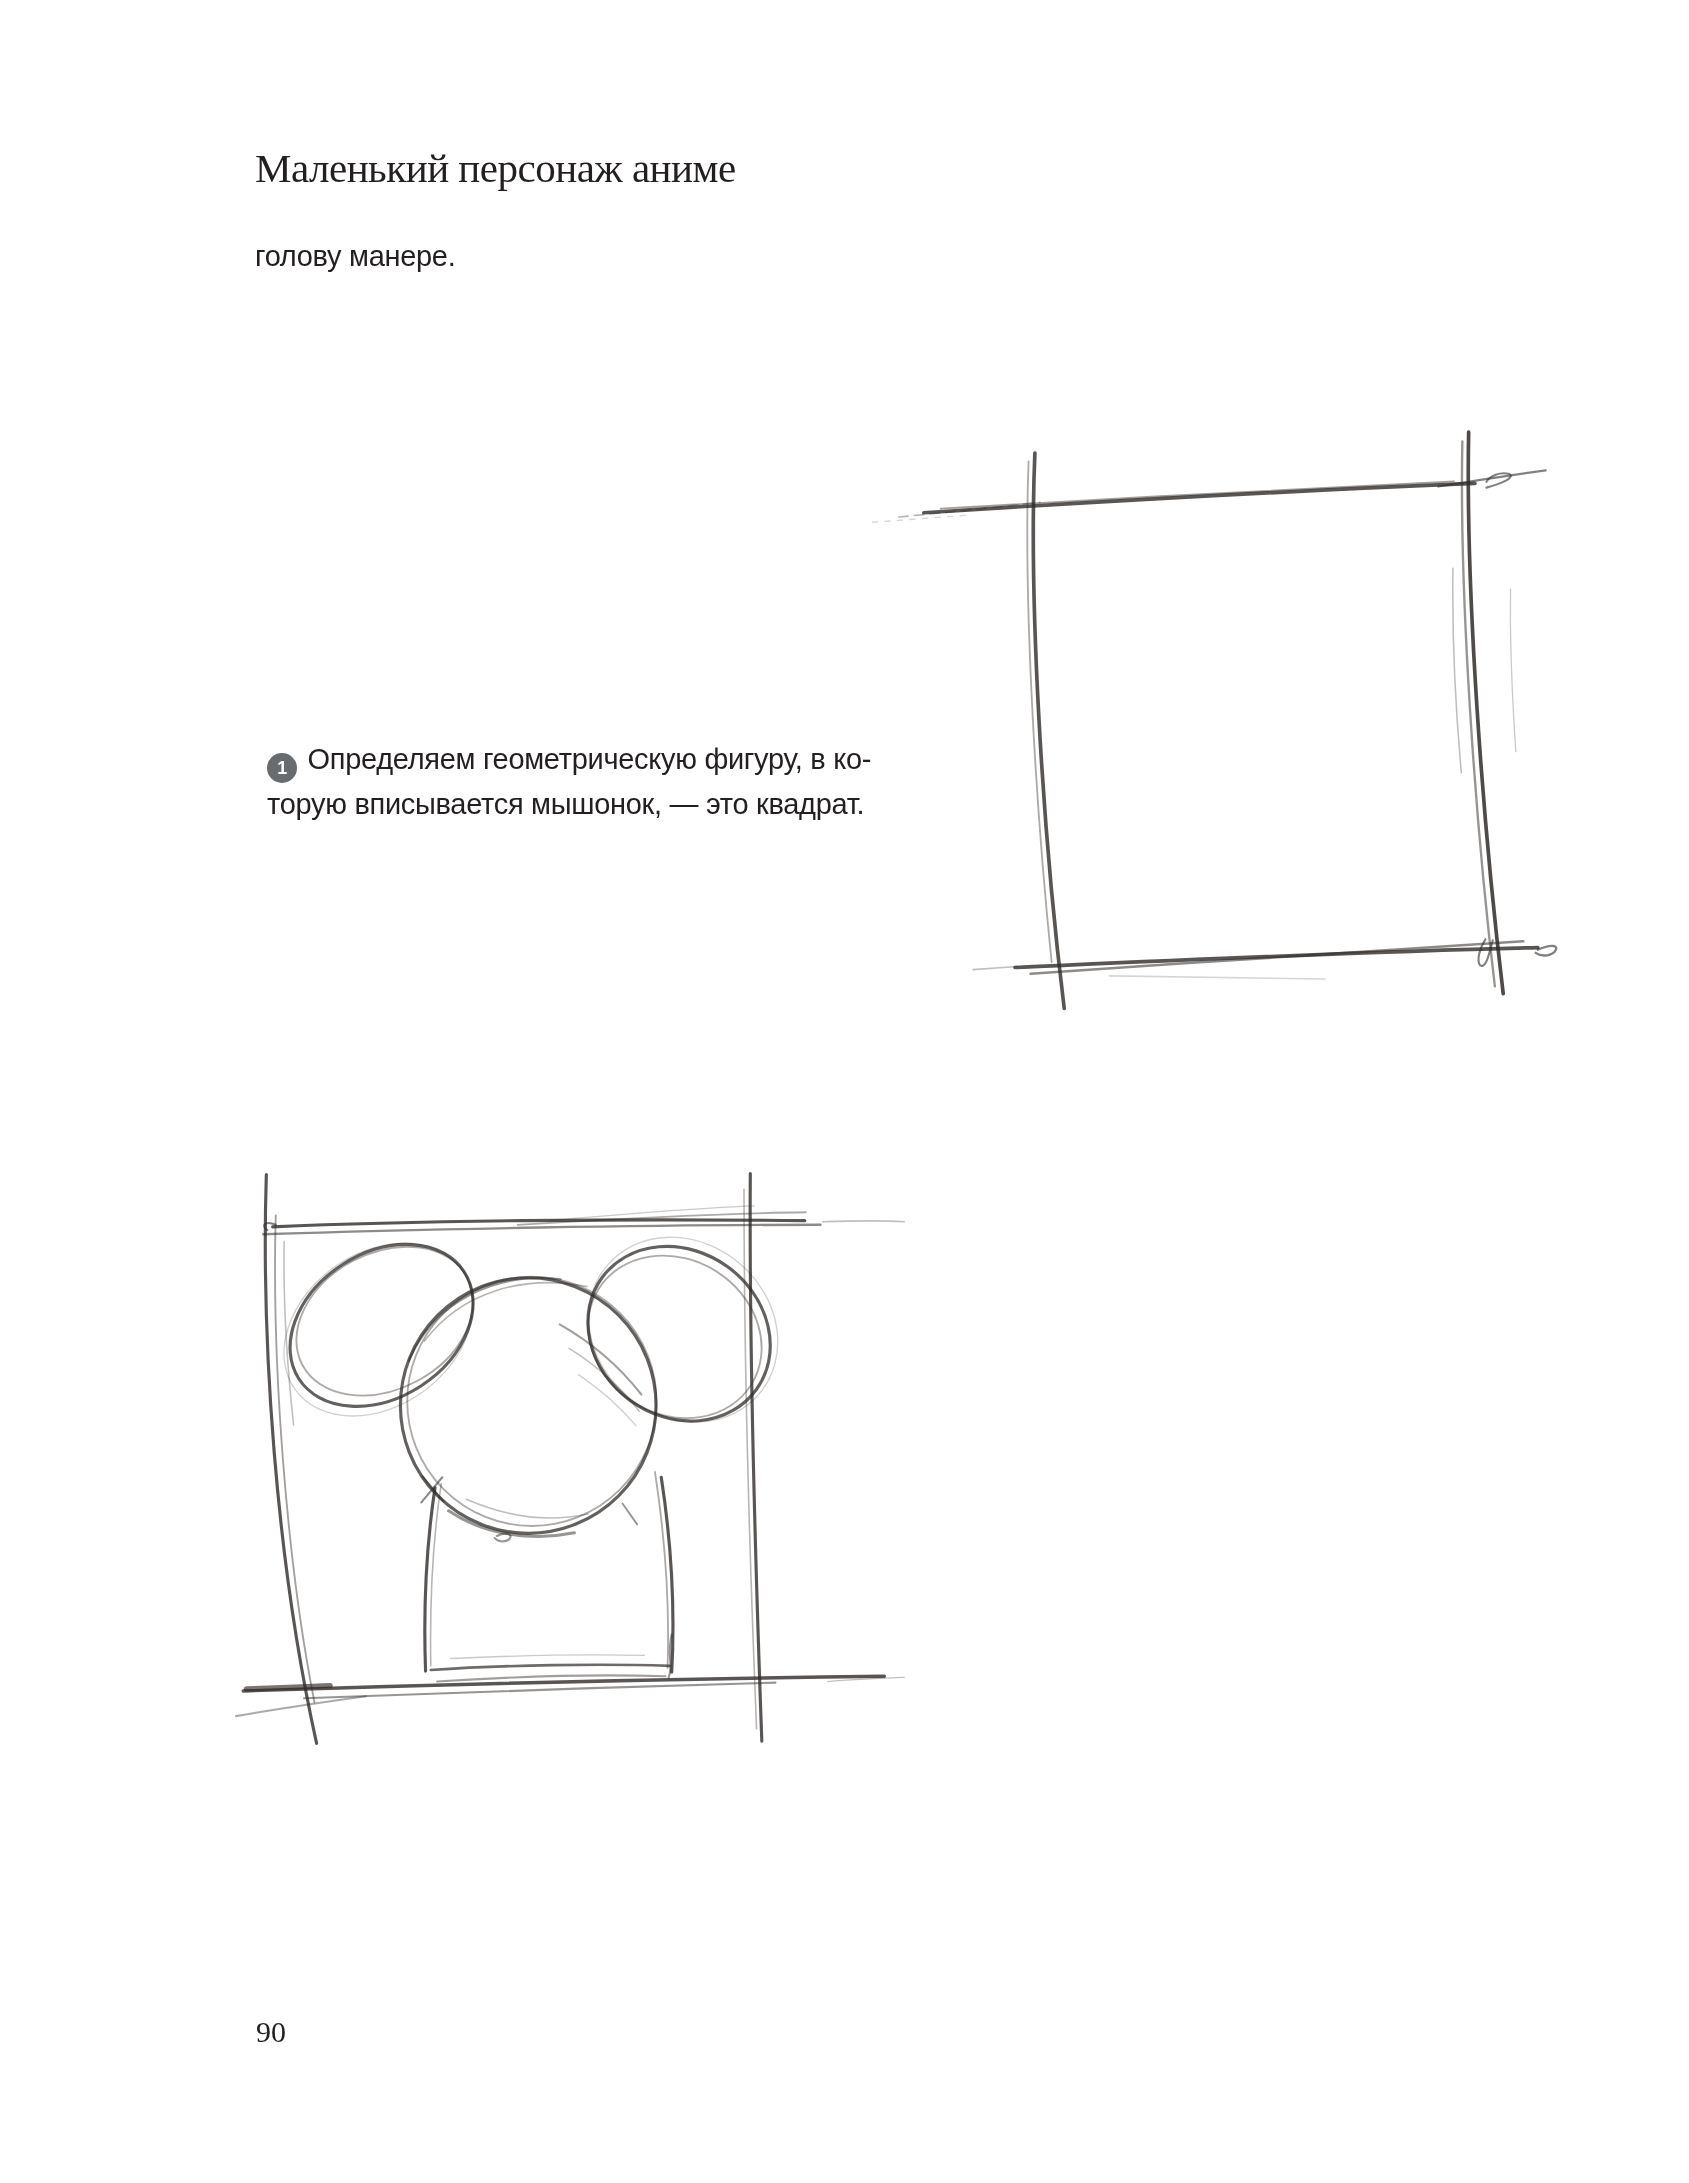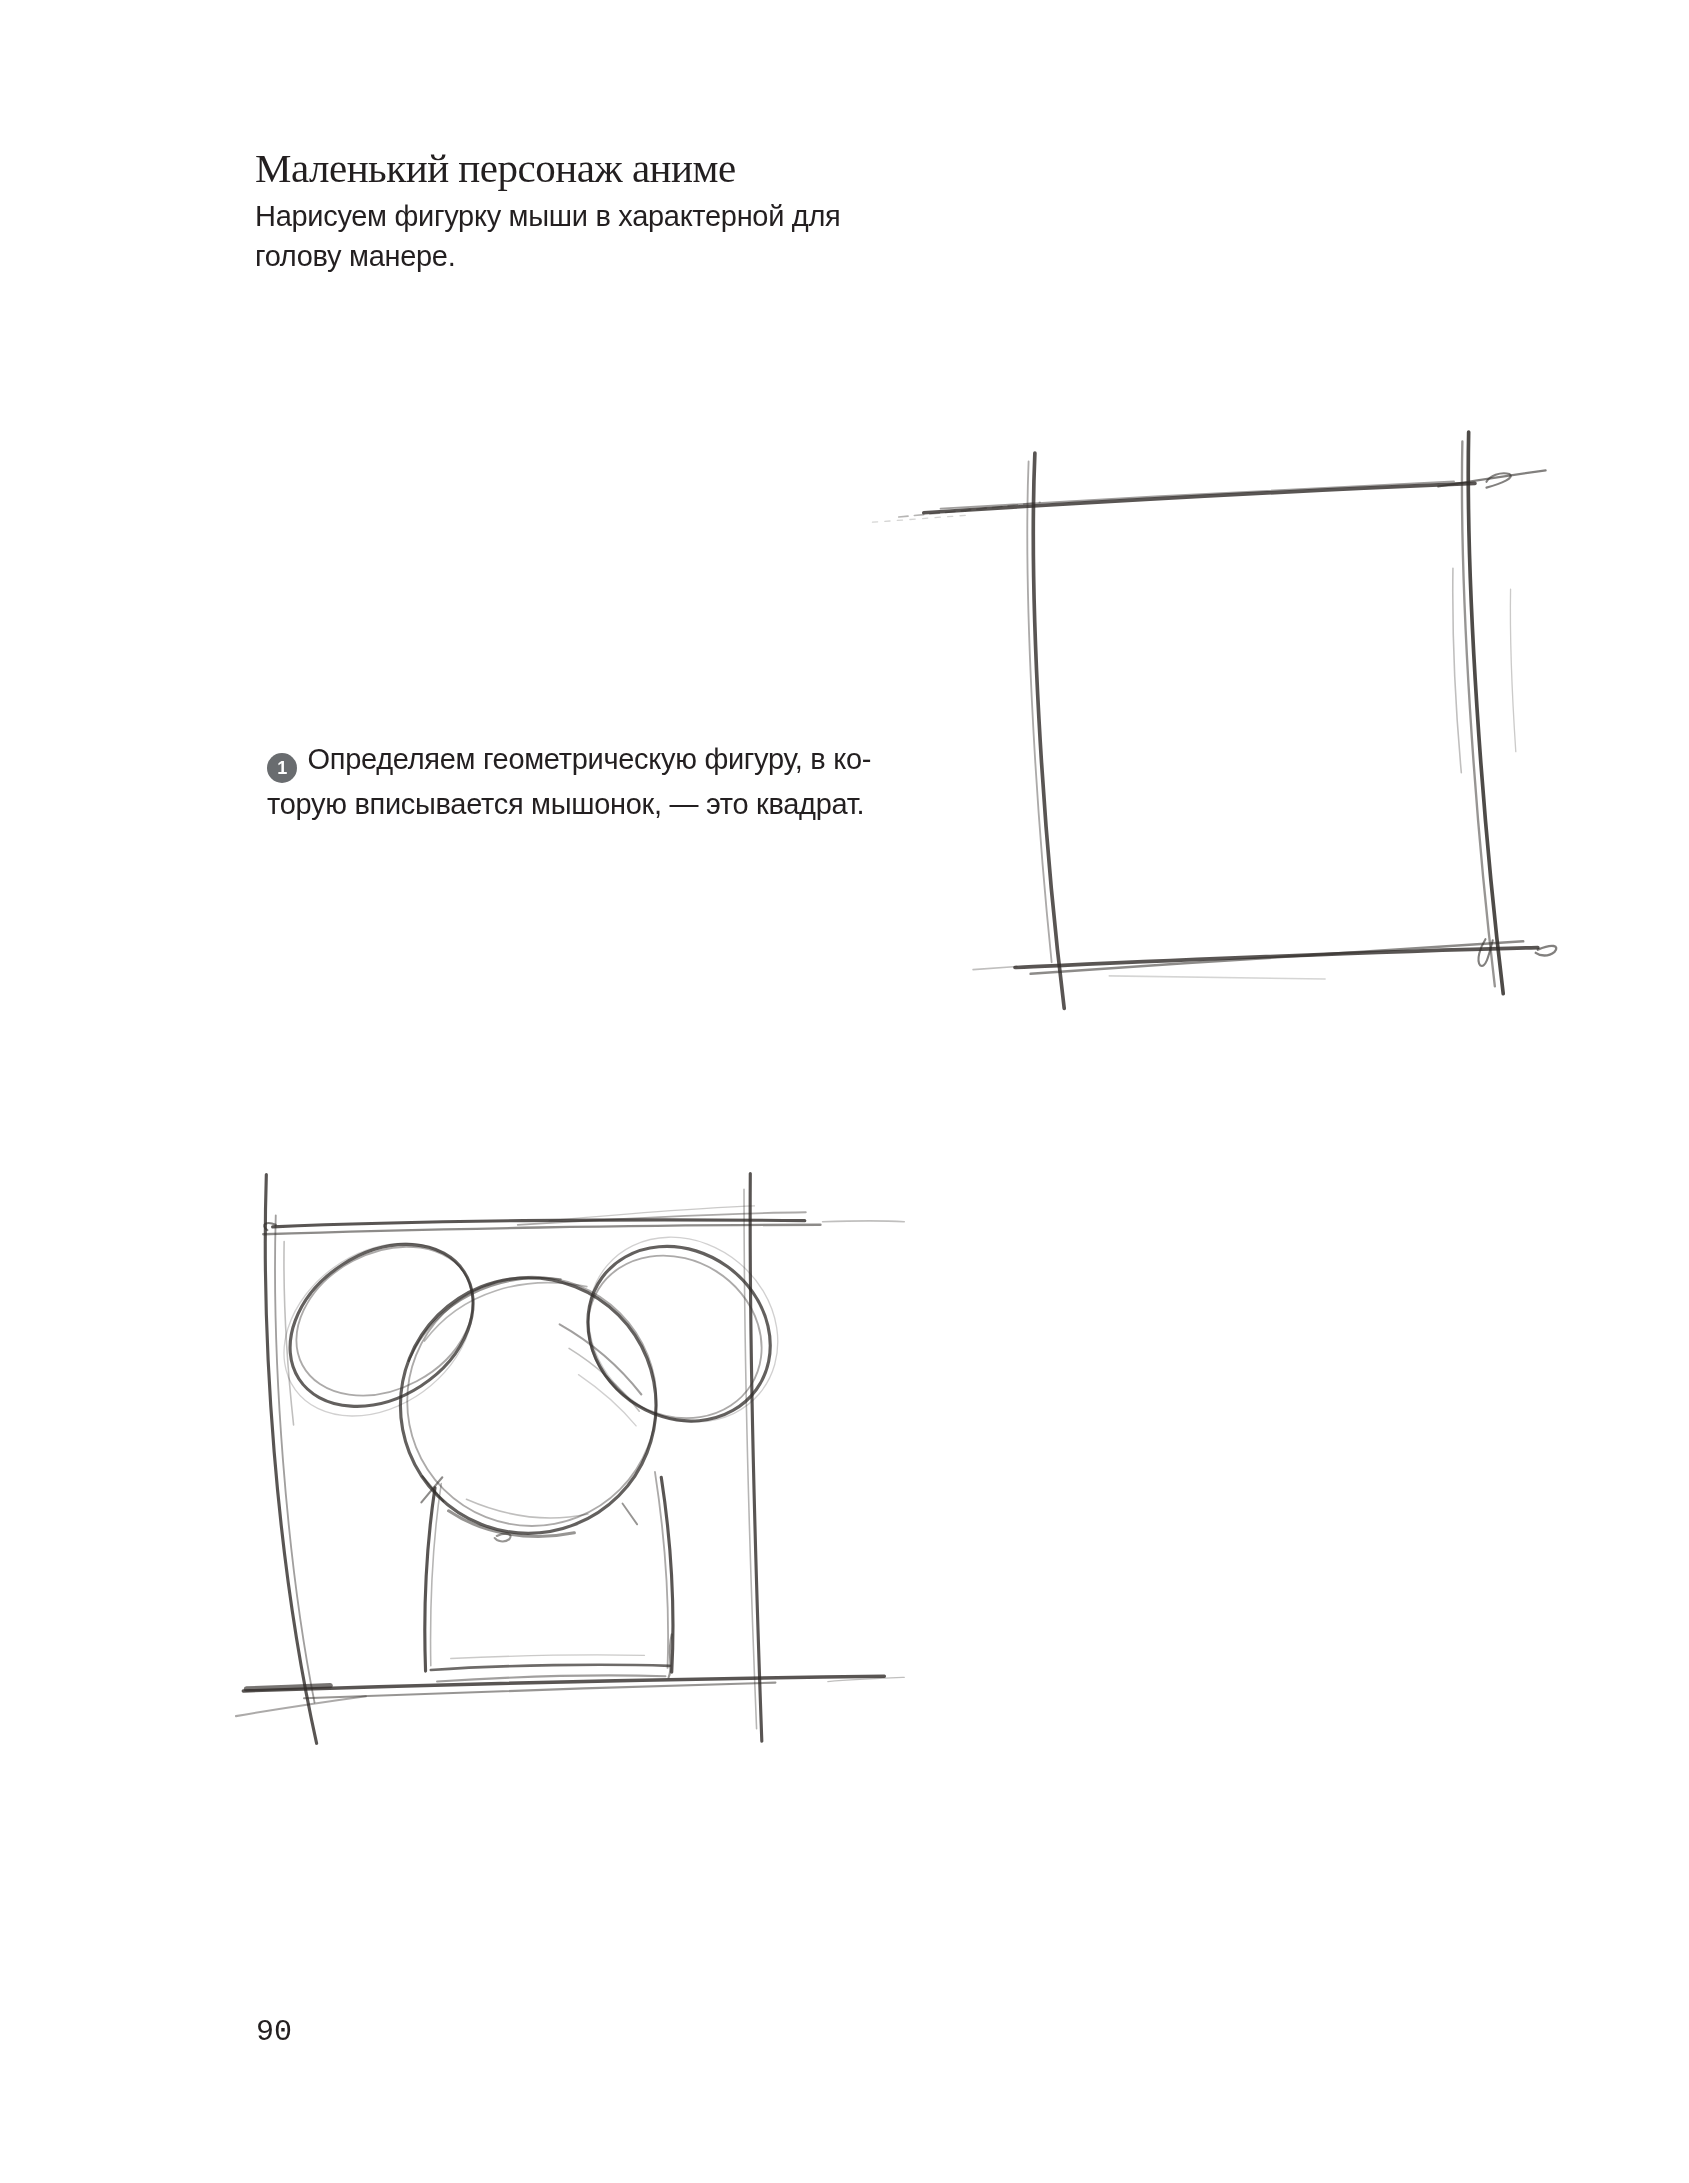--- a/index.html
+++ b/index.html
@@ -53,41 +53,41 @@
     font-weight: bold;
     text-align: center;
     line-height: 30px;
     vertical-align: -4.7px;
     margin-right: 10.5px;
   }
   .pagenum {
     position: absolute;
     left: 256px;
     top: 2015px;
-    font-family: Liberation Mono, monospace;
+    font-family: Liberation Serif, serif;
     font-size: 30px;
   }
   svg.sketch { position: absolute; overflow: visible; }
   #sketch1 { left: 862px; top: 411px; }
   #sketch2 { left: 224px;  top: 1141px; }
   svg.sketch path, svg.sketch circle, svg.sketch ellipse {
     fill: none;
     stroke: #2f2b28;
     stroke-linecap: round;
   }
 </style>
 </head>
 <body>
 
 <div class="page">
 
   <h1 class="title">Маленький персонаж аниме</h1>
 
   <div class="intro">
-    <span>Нарисуем фигурку мыши в характерной для</span><br>
+    <br>
     <span>голову манере.</span>
   </div>
 
   <svg id="sketch1" class="sketch" width="702" height="608" viewBox="0 0 1340 1160">
     <g>
       <path d="M118,194 C400,176 820,152 1170,138" stroke-width="7" opacity="0.8"></path>
       <path d="M150,186 C460,168 860,146 1130,134" stroke-width="3.5" opacity="0.45"></path>
       <path d="M1100,144 C1180,131 1255,120 1305,113" stroke-width="4" opacity="0.6"></path>
       <path d="M70,202 C160,194 250,184 340,174" stroke-width="3" opacity="0.35" stroke-dasharray="18 12"></path>
       <path d="M20,212 C80,208 140,203 210,198" stroke-width="2.5" opacity="0.2" stroke-dasharray="10 14"></path>

